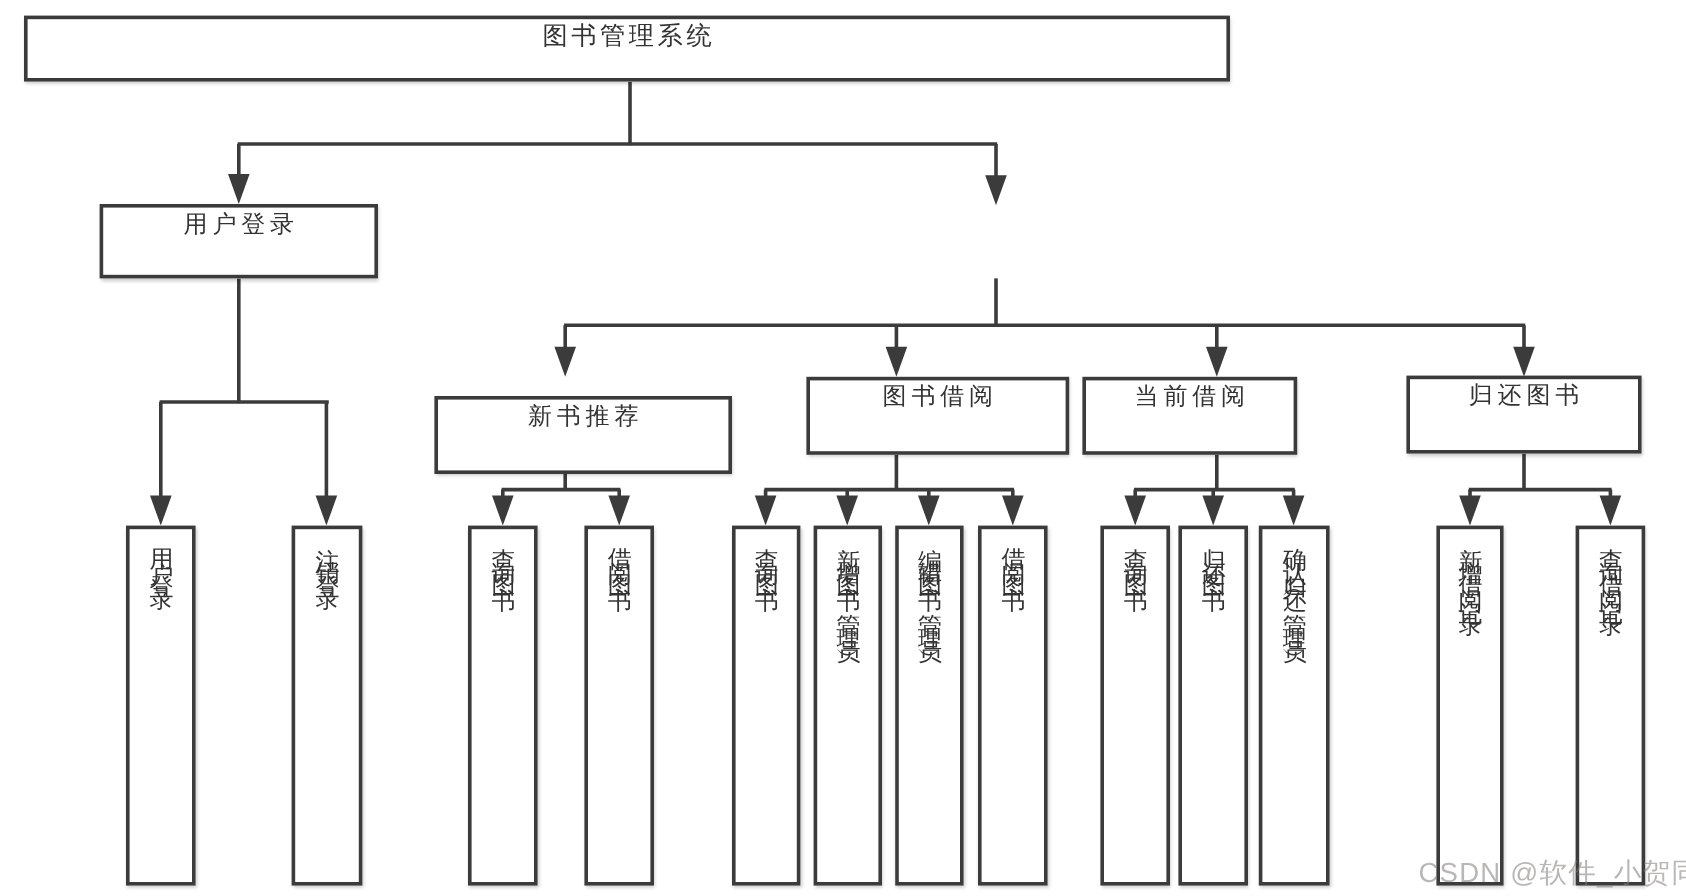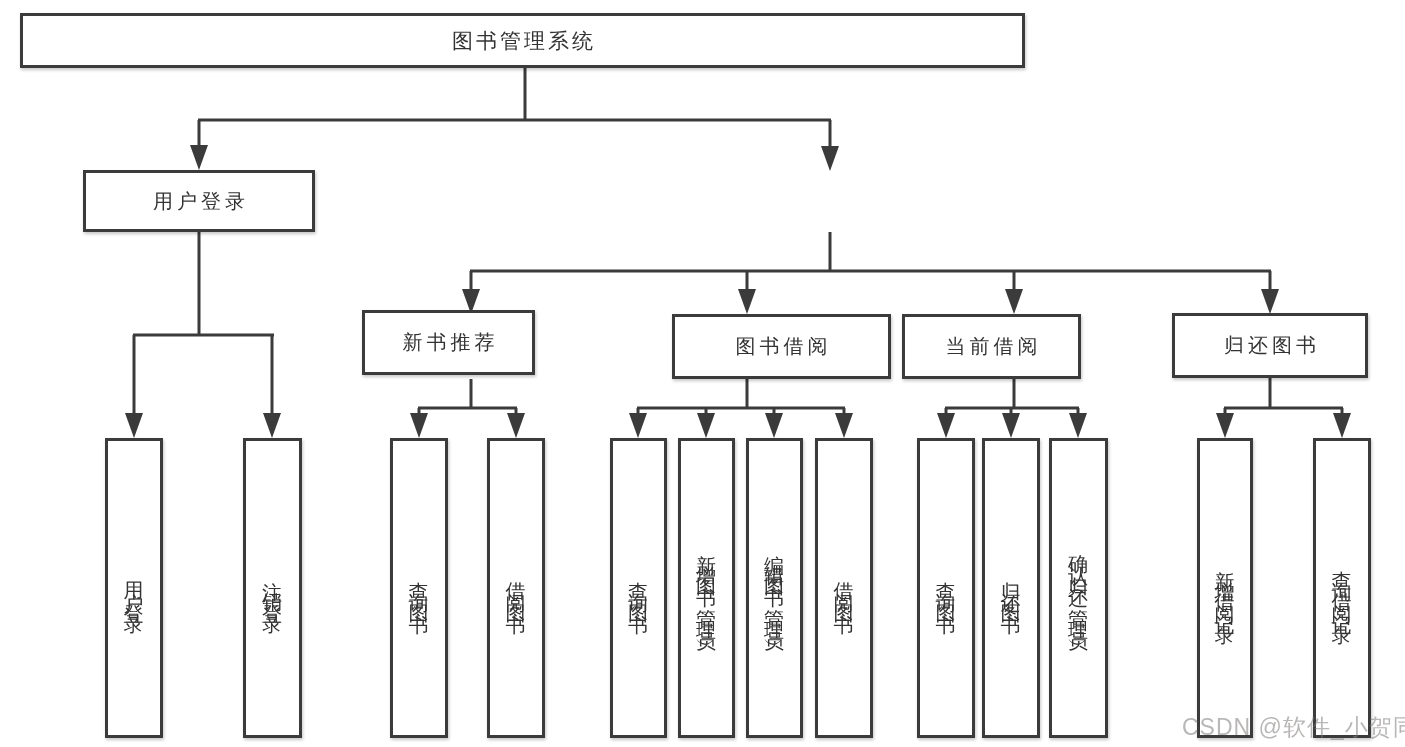--- a/index.html
+++ b/index.html
@@ -12,21 +12,21 @@
   }
   .wires{position:absolute;left:0;top:0;z-index:0;}
   .wires line{stroke:#3b3b3b;stroke-width:3;}
   .wires polygon{fill:#3b3b3b;}
   .node{
     position:absolute;
     box-sizing:border-box;
     background:#ffffff;
     border:3px solid #3b3b3b;
     box-shadow:1px 2px 3px rgba(0,0,0,0.22);
-    display:flex;align-items:center;justify-content:center;
+    display:flex;justify-content:center;
     color:#333333;
     z-index:1;
   }
   .node.h span{
     font-size:20px;
     letter-spacing:4px;
     text-indent:4px;
     white-space:nowrap;
   }
   .node.root span{font-size:21px;letter-spacing:3px;text-indent:3px;}
@@ -114,21 +114,21 @@
   </svg>
 
   <div class="node h root" style="left:20px;top:13px;width:1005px;height:55px">
     <span>图书管理系统</span>
   </div>
 
   <div class="node h" style="left:83px;top:170px;width:232px;height:62px">
     <span>用户登录</span>
   </div>
 
-  <div class="node h" style="left:362px;top:310px;width:173px;height:65px">
+  <div class="node h" style="left:362px;top:330px;width:248px;height:65px">
     <span>新书推荐</span>
   </div>
   <div class="node h" style="left:672px;top:314px;width:219px;height:65px">
     <span>图书借阅</span>
   </div>
   <div class="node h" style="left:902px;top:314px;width:179px;height:65px">
     <span>当前借阅</span>
   </div>
   <div class="node h" style="left:1172px;top:313px;width:196px;height:65px">
     <span>归还图书</span>

